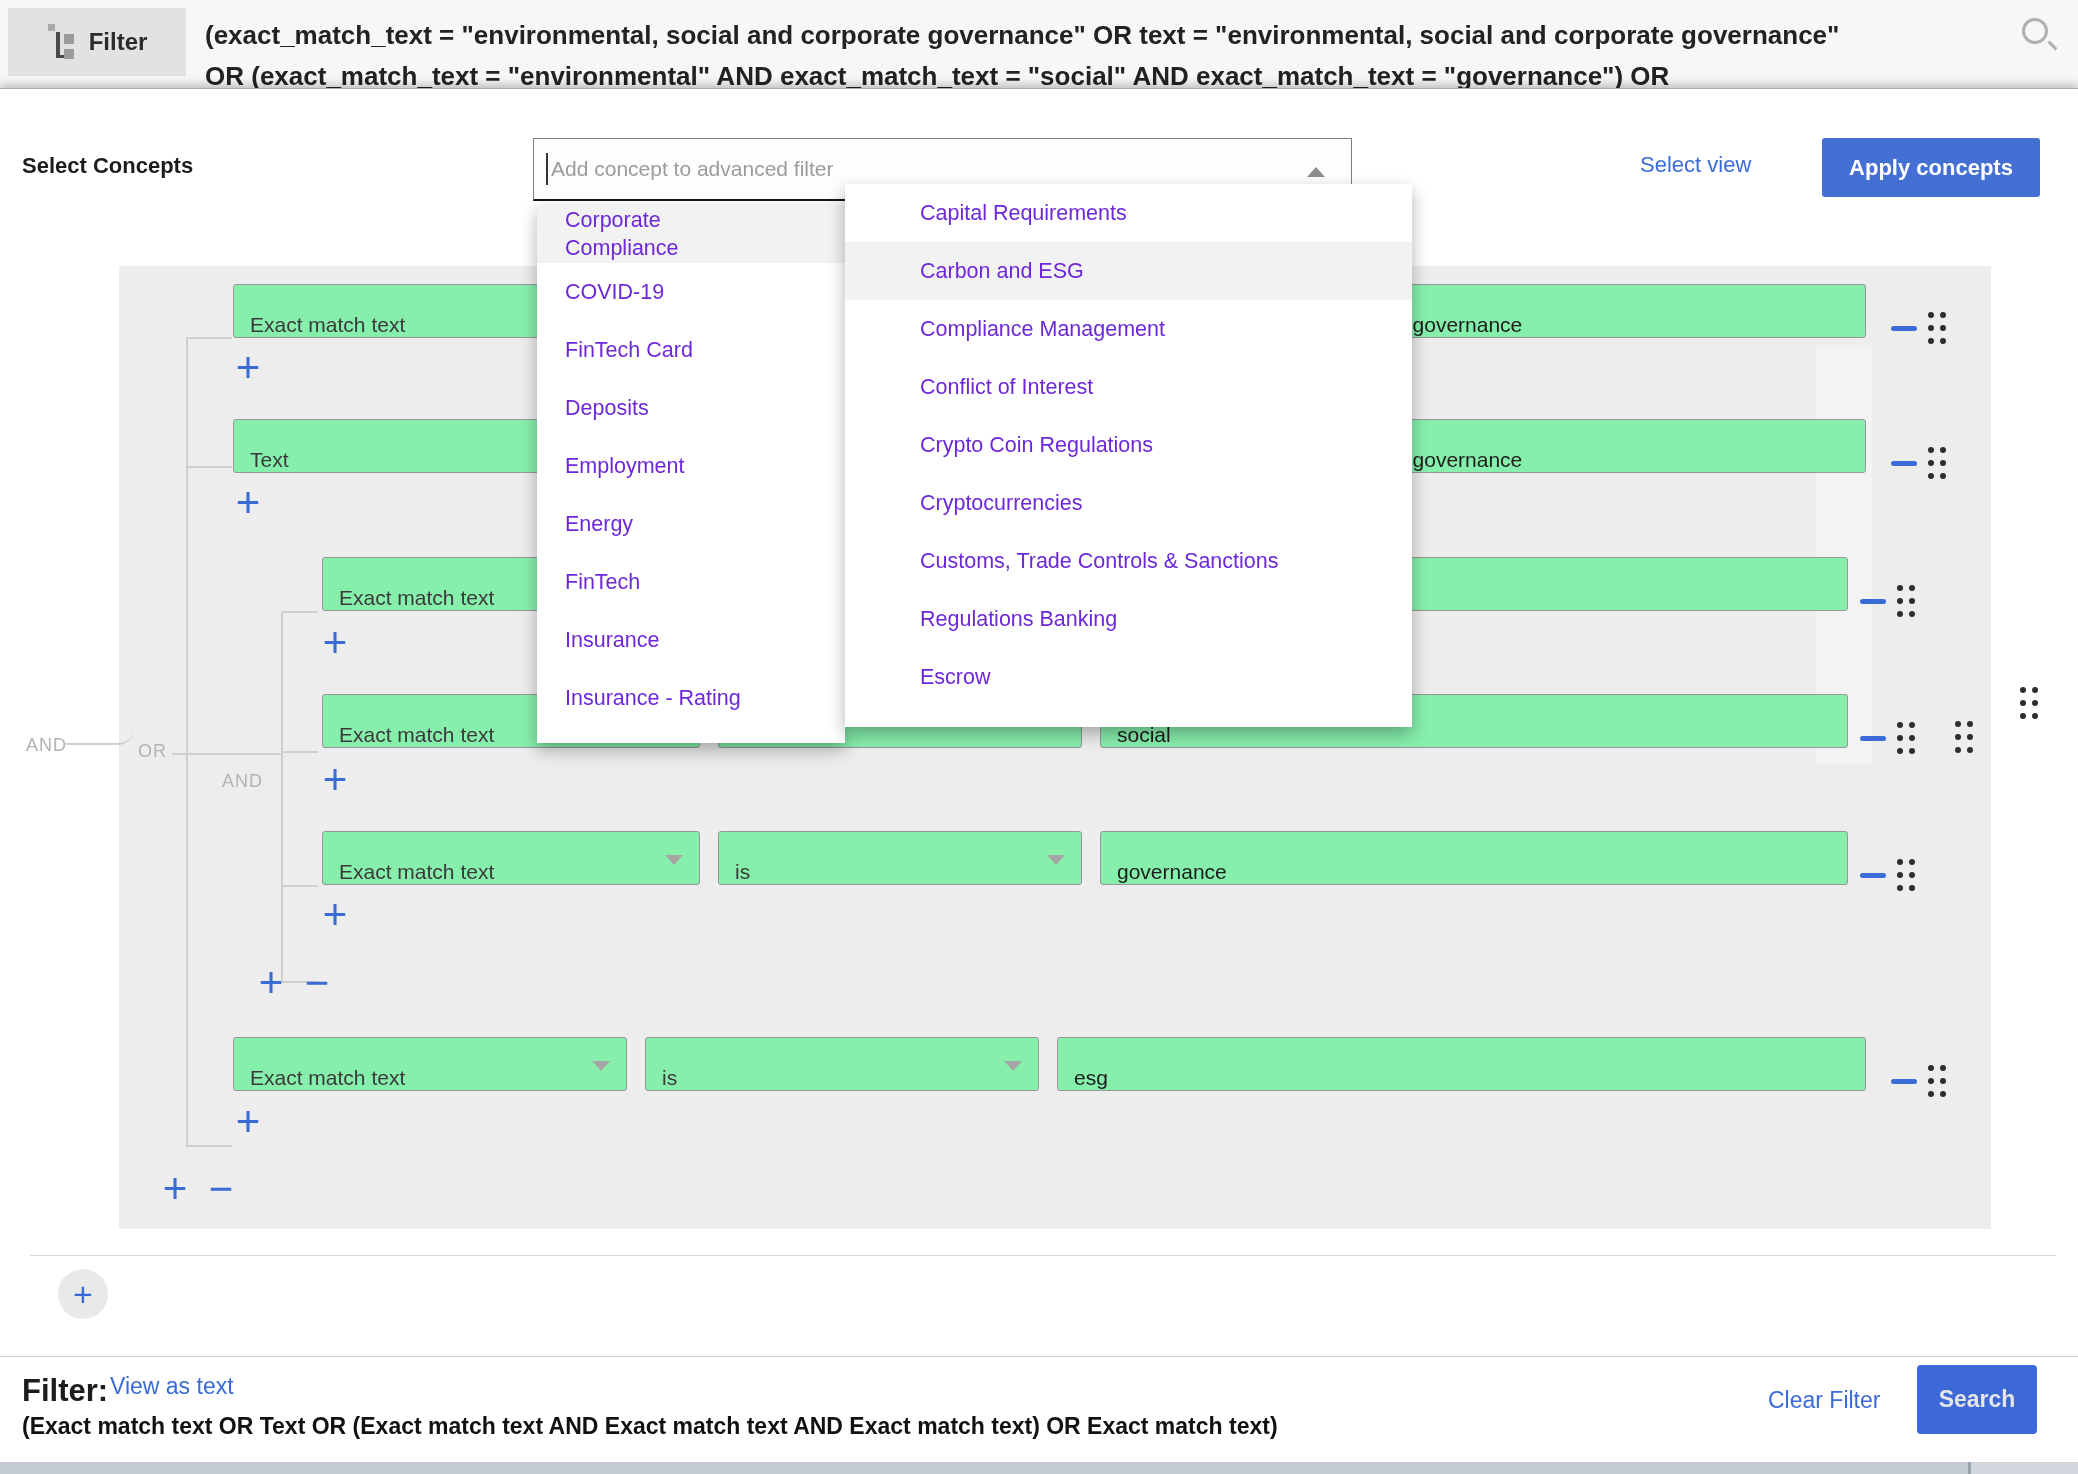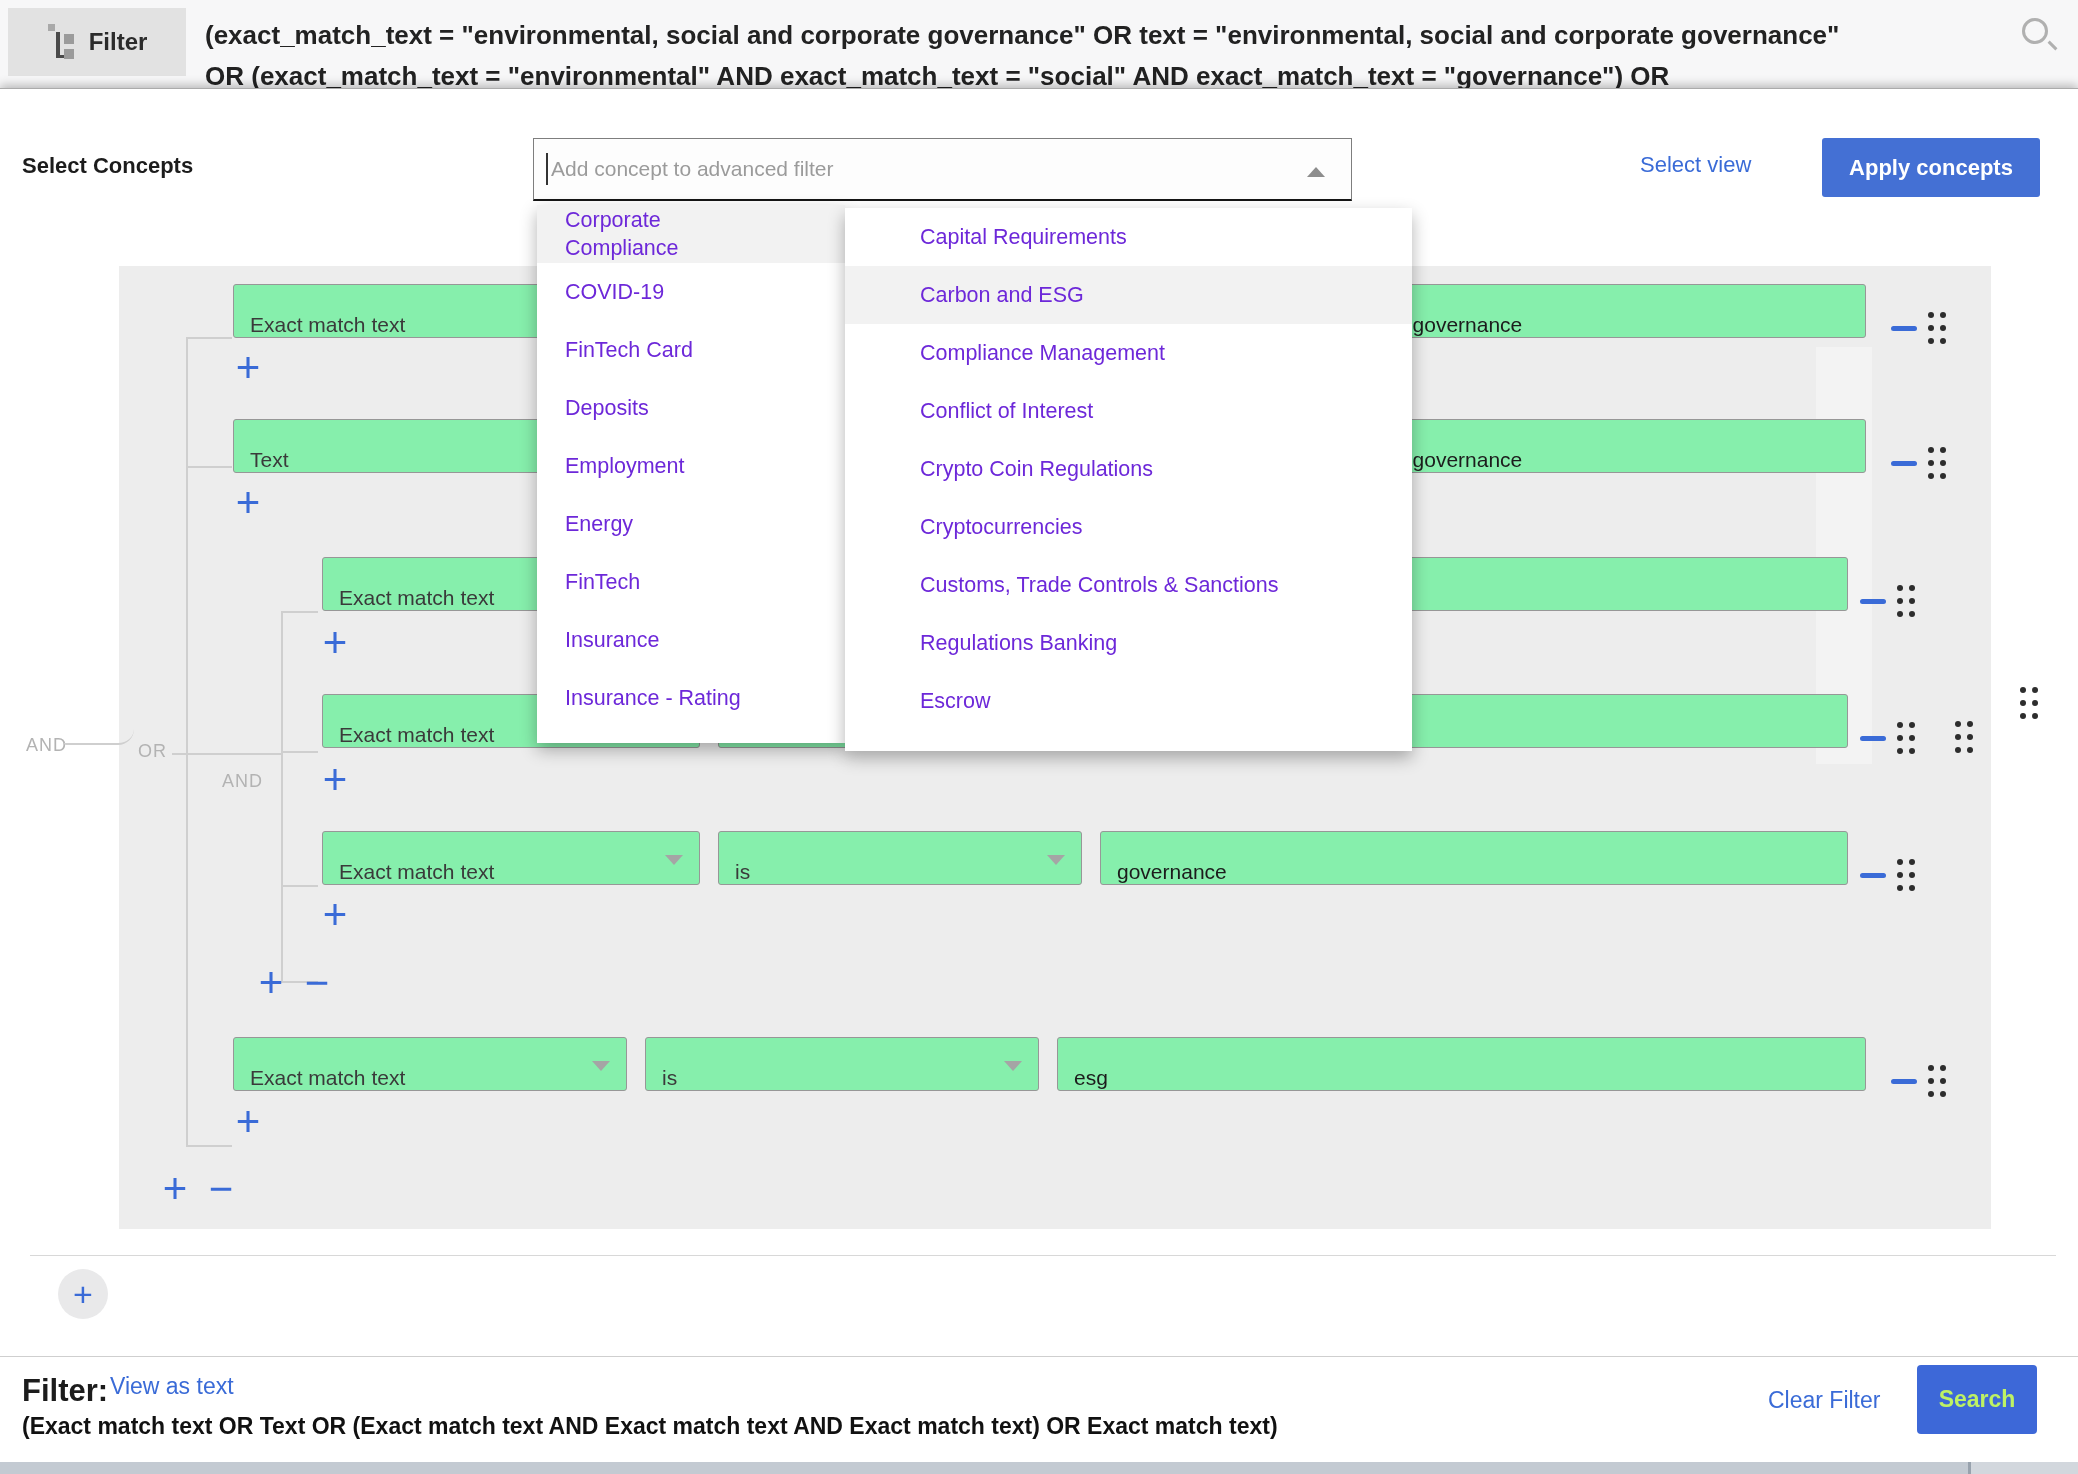--- a/index.html
+++ b/index.html
@@ -59,35 +59,35 @@
     box-shadow:12px 0 0 #2d2d2d,0 13px 0 #2d2d2d,12px 13px 0 #2d2d2d,0 26px 0 #2d2d2d,12px 26px 0 #2d2d2d;}
   .row-dots{top:28px;} .o-dots{left:1928px;} .n-dots{left:1897px;}
   .plus{position:absolute;width:32px;height:32px;color:#3a6bd7;font-size:42px;font-weight:400;line-height:30px;text-align:center;cursor:pointer;}
   .circle-plus{position:absolute;left:58px;top:1180px;width:50px;height:50px;border-radius:50%;background:#e9e9ea;
     display:flex;align-items:center;justify-content:center;color:#3a6bd7;font-size:34px;line-height:34px;cursor:pointer;}
   .divider{position:absolute;background:#d8d8d8;height:1px;}
 
   
   .dd{position:absolute;background:#fff;z-index:6;overflow:hidden;box-shadow:0 7px 16px rgba(0,0,0,.3);}
   .dd-left{left:537px;top:205px;width:308px;height:538px;}
-  .dd-right{left:845px;top:208px;width:567px;height:543px;}
+  .dd-right{left:845px;top:184px;width:567px;height:543px;}
   .dd-item{display:flex;align-items:center;font-size:21.5px;color:#6d28d9;cursor:pointer;}
   .dd-left .dd-item{min-height:58px;padding:0 40px 0 28px;line-height:28px;}
   .dd-left .dd-item span{max-width:205px;}
   .dd-right .dd-item{height:58px;padding:0 20px 0 75px;}
   .dd-item.sel{background:#f2f2f2;}
 
   
   .footbar{position:absolute;left:0;top:1267px;width:2078px;height:119px;border-top:1px solid #cfcfcf;background:#fff;}
   .flt-label{position:absolute;left:22px;top:16px;font-size:31px;font-weight:700;color:#1c1c1c;}
   .view-as-text{position:absolute;left:110px;top:16px;font-size:23px;color:#3a6bd7;cursor:pointer;}
   .fsummary{position:absolute;left:22px;top:56px;font-size:23px;font-weight:700;color:#111;white-space:nowrap;}
   .clear-filter{position:absolute;left:1768px;top:30px;font-size:23px;color:#3a6bd7;cursor:pointer;}
   .search-btn{position:absolute;left:1917px;top:8px;width:120px;height:69px;background:#3d68d8;border-radius:4px;
-    display:flex;align-items:center;justify-content:center;color:#bef264;font-size:23px;font-weight:700;cursor:pointer;}
+    display:flex;align-items:center;justify-content:center;color:#e5e5e5;font-size:23px;font-weight:700;cursor:pointer;}
 
   .bottom-strip{position:absolute;left:0;top:1462px;width:2078px;height:12px;background:#c3cad2;z-index:7;}
   .bottom-strip .vsep{position:absolute;left:1968px;top:0;width:3px;height:12px;background:#98a2ad;}
   .bottom-strip .rseg{position:absolute;left:1971px;top:0;width:107px;height:12px;background:#d2d7dd;}
 </style>
 </head>
 <body>
 
 <div class="screen">
 

